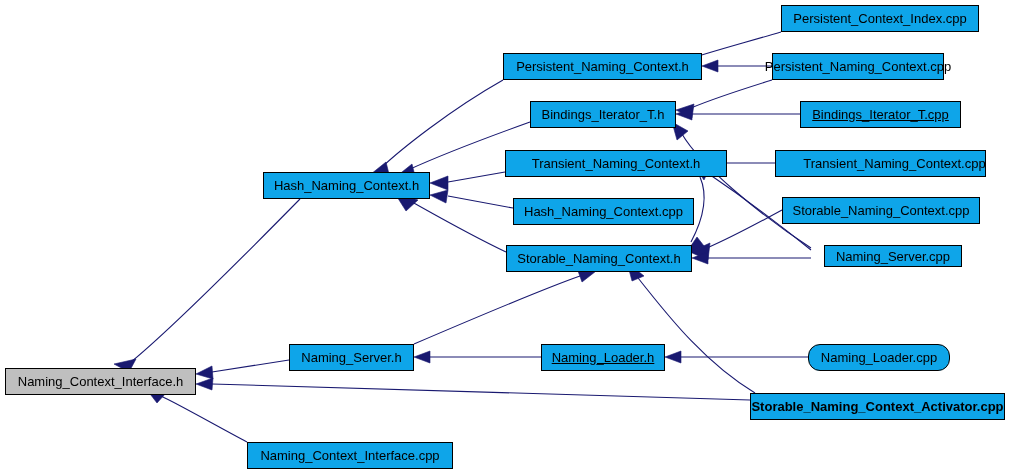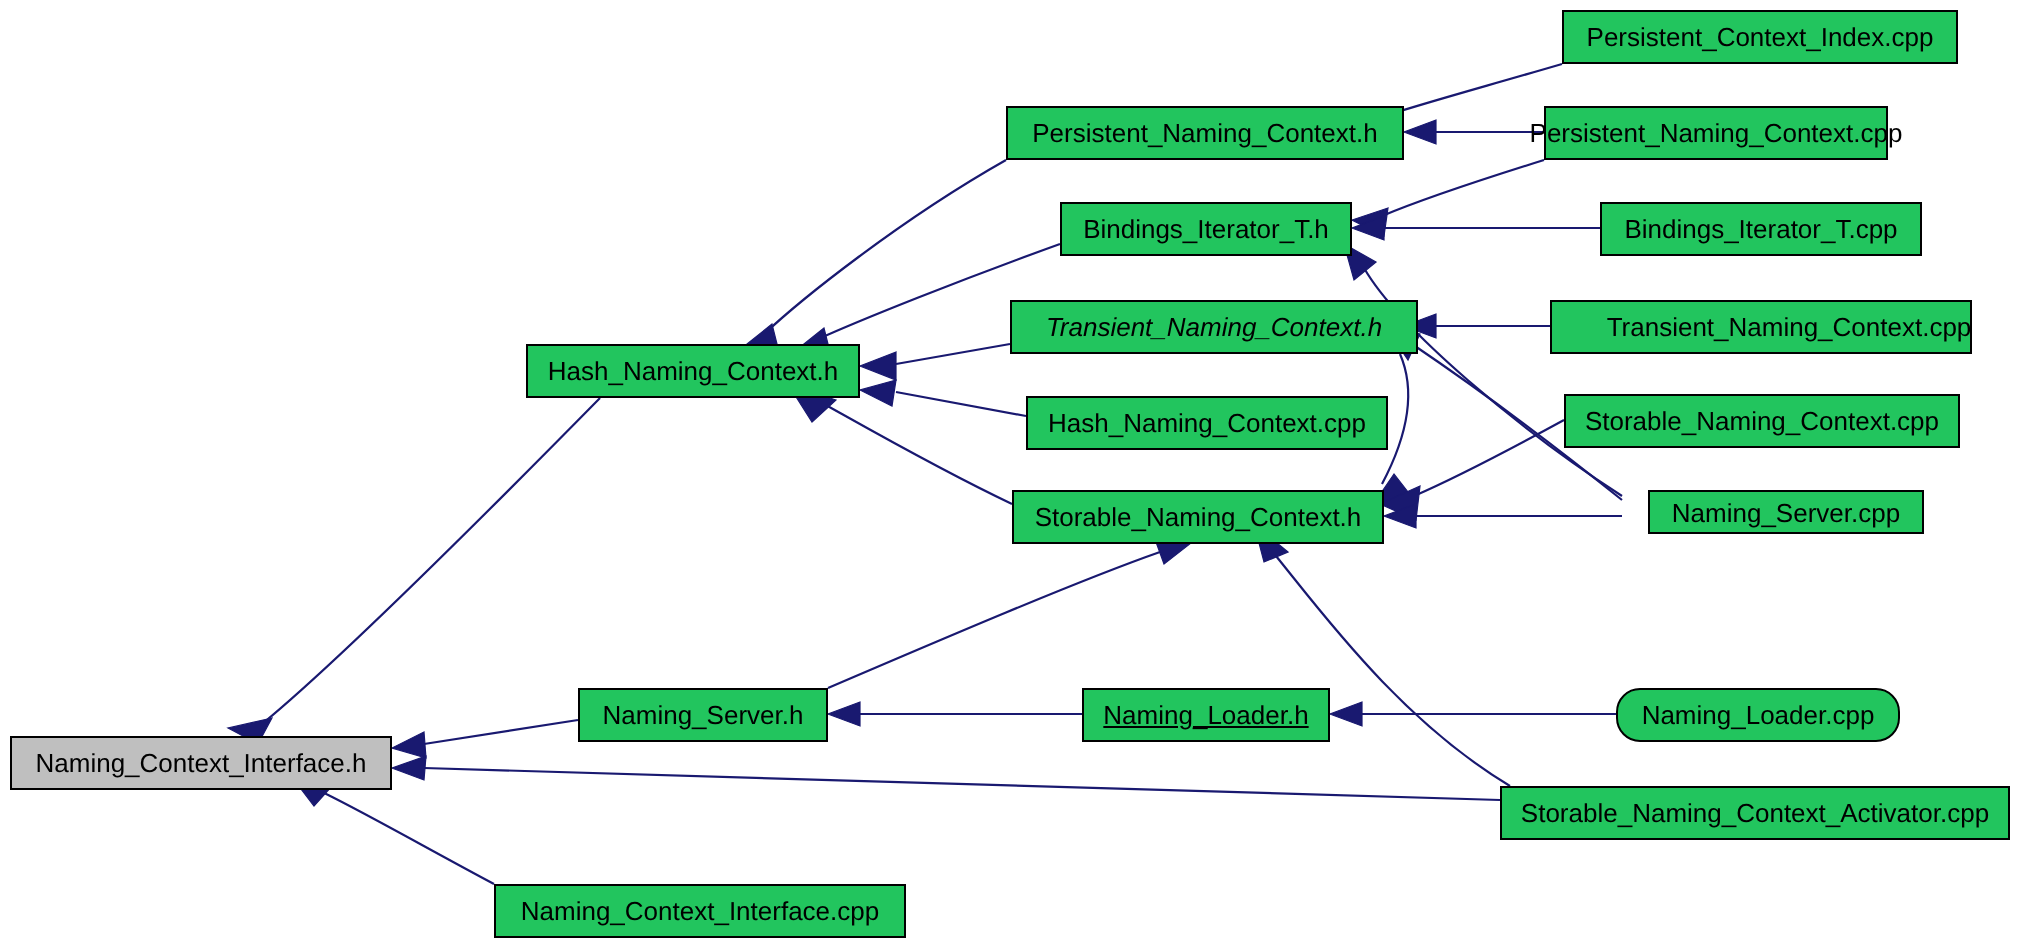--- a/index.html
+++ b/index.html
@@ -29,21 +29,21 @@
   }
   .edge-head {
     fill: #191970;
     stroke: #191970;
     stroke-width: 0.6;
   }
   .node-box {
     position: absolute;
     box-sizing: border-box;
     border: 1px solid #000000;
-    background: #22c55e;
+    background: #0ea5e9;
     display: flex;
     align-items: center;
     justify-content: center;
     white-space: nowrap;
   }
   .node-box.highlight {
     background: #bfbfbf;
   }
   .node-label {
     font-family: "Liberation Sans", sans-serif;
@@ -158,24 +158,24 @@
       </div>
       <div class="node-box" style="left: 503px; top: 53px; width: 199px; height: 27px;">
         <span class="node-label">Persistent_Naming_Context.h</span>
       </div>
       <div class="node-box" style="left: 772px; top: 53px; width: 172px; height: 27px;">
         <span class="node-label">Persistent_Naming_Context.cpp</span>
       </div>
       <div class="node-box" style="left: 530px; top: 101px; width: 146px; height: 27px;">
         <span class="node-label">Bindings_Iterator_T.h</span>
       </div>
-      <div class="node-box" style="left: 800px; top: 101px; width: 161px; height: 27px;">
+      <div class="node-box" style="left: 800px; top: 101px; width: 161px; height: 27px; text-decoration: underline;">
         <span class="node-label">Bindings_Iterator_T.cpp</span>
       </div>
-      <div class="node-box" style="left: 505px; top: 150px; width: 204px; height: 27px; font-style: italic;">
+      <div class="node-box" style="left: 505px; top: 150px; width: 222px; height: 27px;">
         <span class="node-label">Transient_Naming_Context.h</span>
       </div>
       <div class="node-box" style="left: 775px; top: 150px; width: 211px; height: 27px; padding-left: 28px;">
         <span class="node-label">Transient_Naming_Context.cpp</span>
       </div>
       <div class="node-box" style="left: 263px; top: 172px; width: 167px; height: 27px;">
         <span class="node-label">Hash_Naming_Context.h</span>
       </div>
       <div class="node-box" style="left: 513px; top: 198px; width: 181px; height: 27px;">
         <span class="node-label">Hash_Naming_Context.cpp</span>
@@ -194,20 +194,20 @@
       </div>
       <div class="node-box" style="left: 541px; top: 344px; width: 124px; height: 27px; text-decoration: underline;">
         <span class="node-label">Naming_Loader.h</span>
       </div>
       <div class="node-box" style="left: 808px; top: 344px; width: 142px; height: 27px; border-radius: 12px;">
         <span class="node-label">Naming_Loader.cpp</span>
       </div>
       <div class="node-box highlight" style="left: 5px; top: 368px; width: 191px; height: 27px;">
         <span class="node-label">Naming_Context_Interface.h</span>
       </div>
-      <div class="node-box" style="left: 750px; top: 393px; width: 255px; height: 27px;">
+      <div class="node-box" style="left: 750px; top: 393px; width: 255px; height: 27px; font-weight: bold;">
         <span class="node-label">Storable_Naming_Context_Activator.cpp</span>
       </div>
       <div class="node-box" style="left: 247px; top: 442px; width: 206px; height: 27px;">
         <span class="node-label">Naming_Context_Interface.cpp</span>
       </div>
     </div>
 </div>
 
 </body></html>

